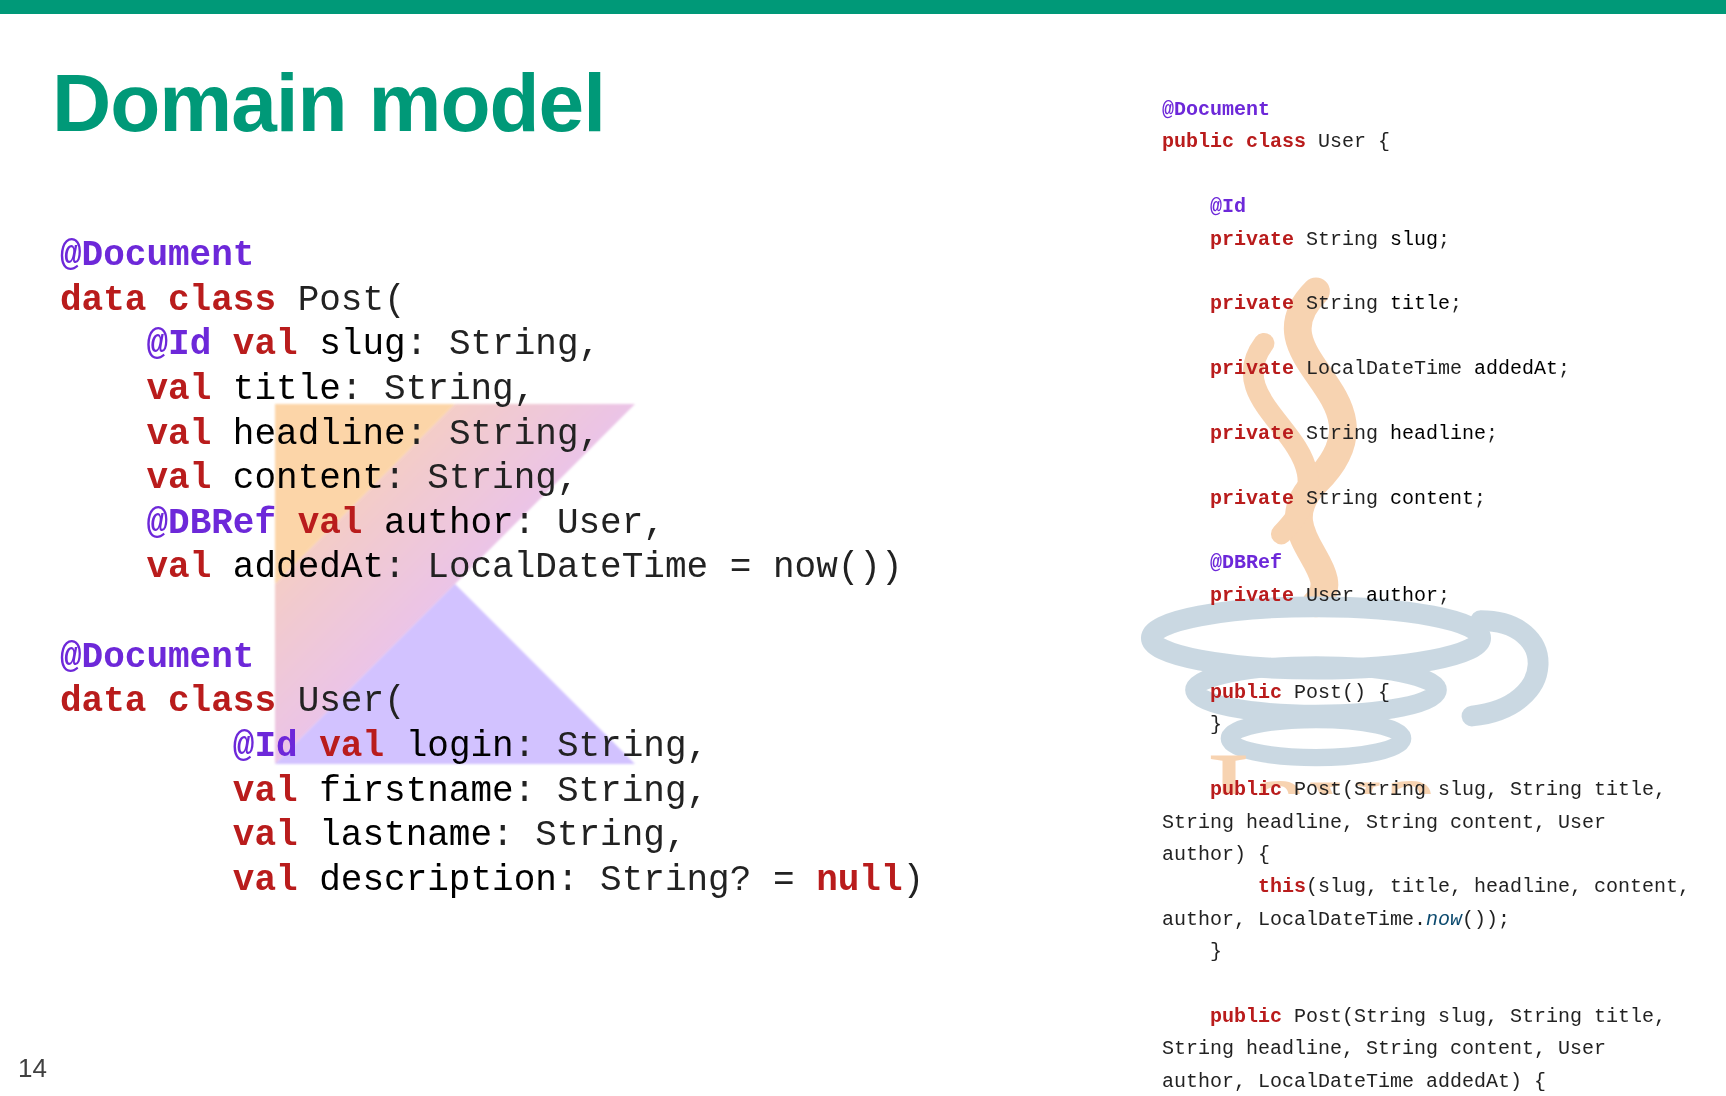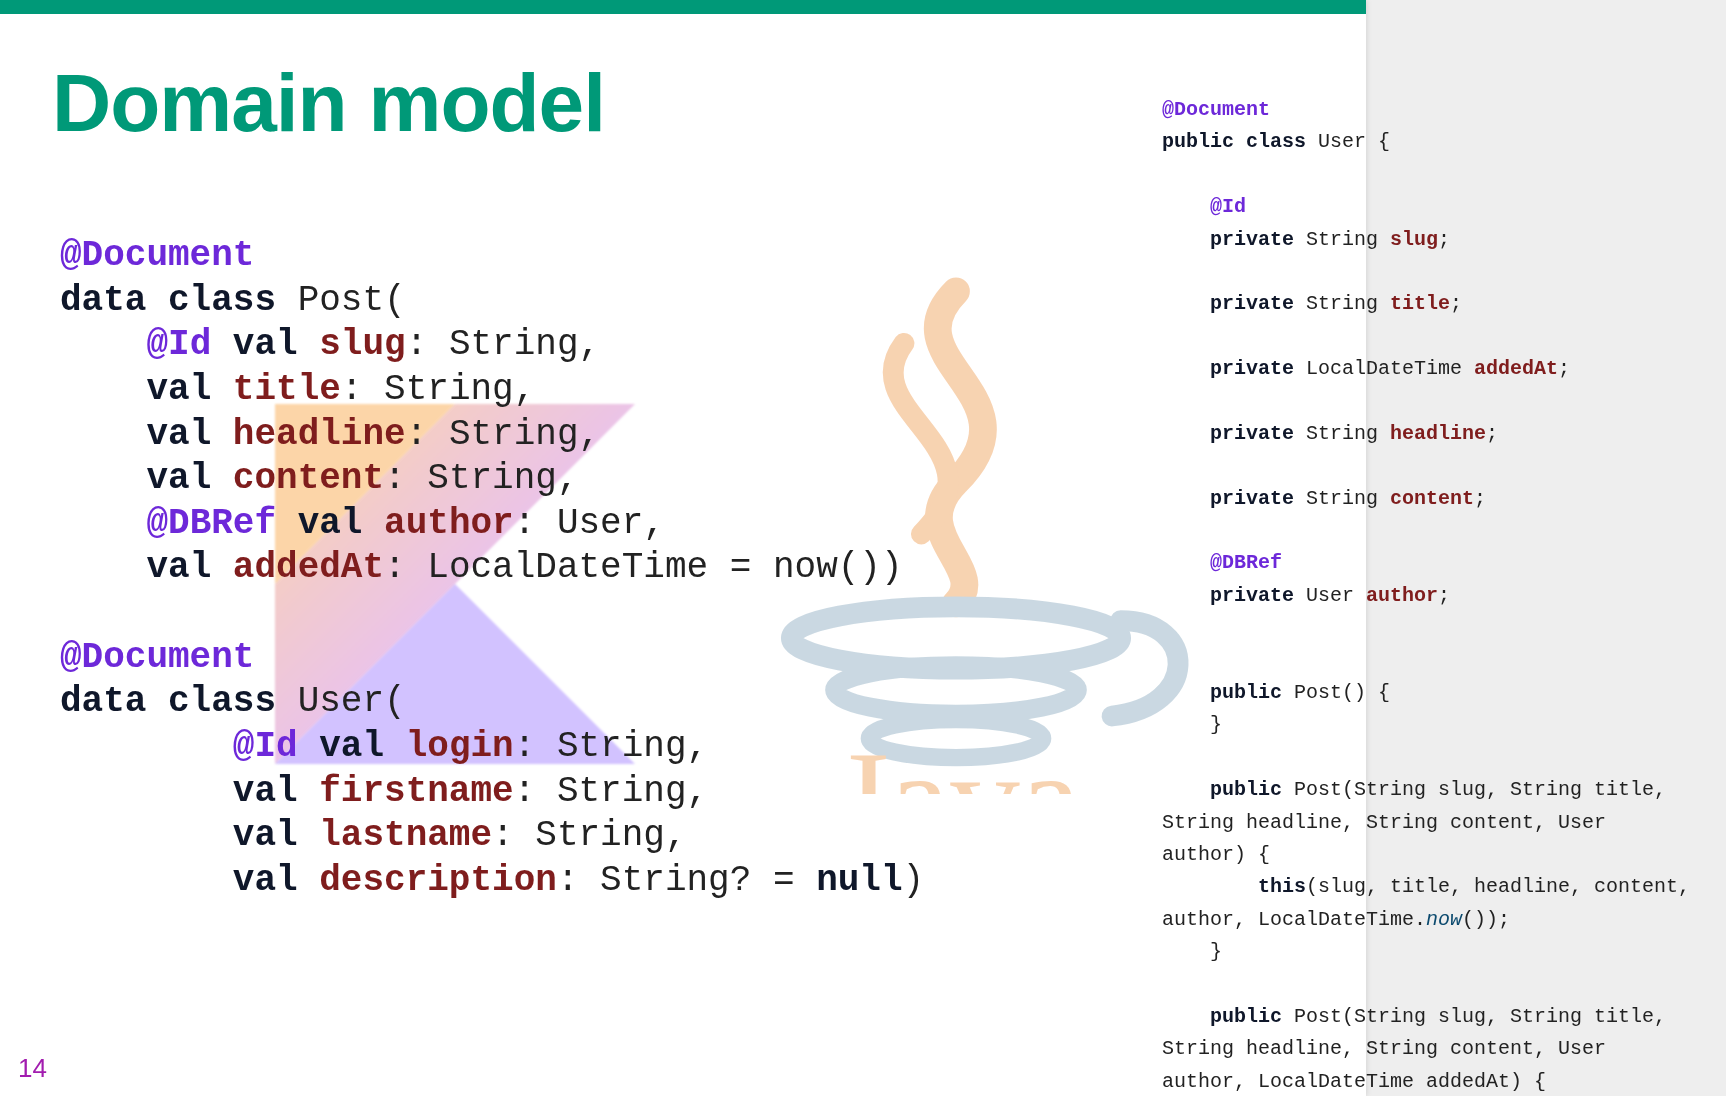--- a/index.html
+++ b/index.html
@@ -1,39 +1,39 @@
 <!DOCTYPE html>
 <html><head>
 <meta charset="utf-8">
 <style>
   * { margin: 0; padding: 0; box-sizing: border-box; }
   html, body { width: 1726px; height: 1096px; font-family: Arial, Helvetica, sans-serif; background:#eeeeee; overflow:hidden; }
   .slide {
     position: relative;
-    width: 1366px;
+    width: 1726px;
     height: 1096px;
     background: #ffffff;
     border-top: 14px solid #009978;
     box-shadow: 0 0 6px rgba(0,0,0,0.15);
   }
   .title {
     position: absolute;
     left: 52px;
     top: 42px;
     font-size: 82px;
     font-weight: 800;
     color: #009978;
     letter-spacing: -1px;
   }
   .page-num {
     position: absolute;
     left: 18px;
     bottom: 12px;
     font-size: 26px;
-    color: #a21caf;
+    color: #404040;
   }
   
   .kotlin-logo {
     position: absolute;
     left: 275px; top: 390px;
     width: 360px; height: 360px;
     opacity: 0.35;
     z-index: 0;
     filter: blur(1px);
   }
@@ -60,23 +60,23 @@
     left: 1162px; top: 80px;
     width: 540px;
     font-family: "Menlo","Consolas","Courier New",monospace;
     font-size: 20px;
     line-height: 1.62;
     white-space: pre-wrap;
     z-index: 2;
     color: #222;
   }
   
-  .kw   { color:#0f172a; font-weight:700;font-family:Liberation Mono, monospace; }   
+  .kw   { color:#b91c1c; font-weight:700;font-family:Liberation Mono, monospace; }   
   .ann  { color:#6d28d9; font-weight:600; }   
-  .id   { color:#7f1d1d; font-weight:700; }   
+  .id   { color:#000000; font-weight:400; }   
   .ty   { color:#222; }                       
   .fn   { font-style: italic; color:#0c4a6e;margin-top:20px; }
 </style>
 </head>
 <body>
 
 <div class="slide">
 
   <div class="title">Domain model</div>
 

